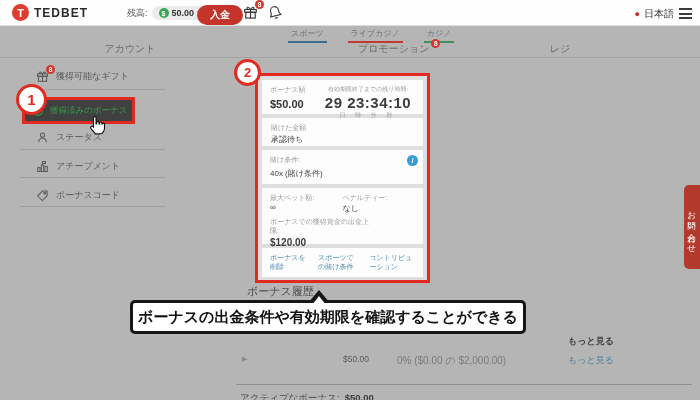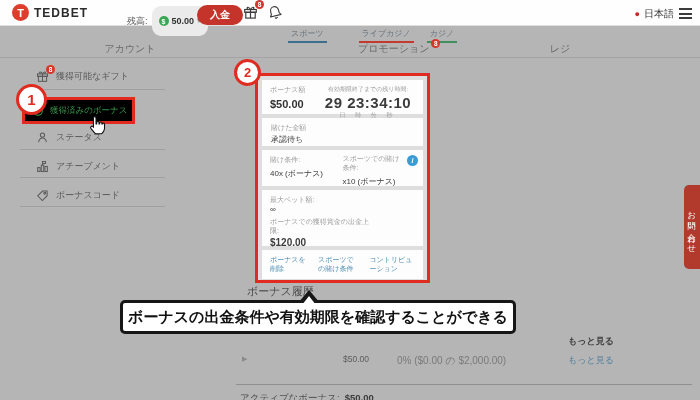--- a/index.html
+++ b/index.html
@@ -7,60 +7,60 @@
   .screen { position:relative; width:700px; height:400px; background:#fff; overflow:hidden; }
 
   
   .topbar { position:absolute; left:0; top:0; width:700px; height:26px; background:#fefefe; border-bottom:1px solid #dedede; z-index:10; }
   .topbar > div { position:absolute; }
   .brand { left:12px; top:4px; display:flex; align-items:center; gap:5px; }
   .logo-circle { width:17px; height:17px; border-radius:50%; background:#e03c2e; color:#fff; font-size:11px; font-weight:bold; display:flex; align-items:center; justify-content:center; }
   .brand-name { font-size:12px; font-weight:bold; color:#2b2b2b; letter-spacing:1px; }
   .balance { left:127px; top:6px; display:flex; align-items:center; gap:4px; }
   .balance-label { font-size:9px; color:#555; }
-  .balance-pill { display:flex; align-items:center; gap:3px; background:#ebebeb; border-radius:9px; padding:10px 7px; }
+  .balance-pill { display:flex; align-items:center; gap:3px; background:#ebebeb; border-radius:9px; padding:2px 7px; }
   .coin { width:10px; height:10px; border-radius:50%; background:#3aa655; color:#fff; font-size:7px; font-weight:bold; display:flex; align-items:center; justify-content:center; }
   .balance-amount { font-size:9px; font-weight:bold; color:#333; }
   .caret { font-size:8px; color:#8a8a8a; line-height:8px; }
   .deposit { left:197px; top:4px; }
   .deposit-btn { background:#c4342b; color:#fff; font-size:10px; font-weight:bold; border:none; border-radius:11px; padding:3px 13px; cursor:pointer; }
   .gift-btn { left:243px; top:5px; position:relative; }
   .icon-wrap { position:relative; display:inline-block; }
   .badge { position:absolute; top:-5px; right:-6px; min-width:9px; height:9px; background:#d4372c; border-radius:50%; color:#fff; font-size:6.5px; font-weight:bold; display:flex; align-items:center; justify-content:center; padding:0 1px; }
   .bell-btn { left:268px; top:5px; }
   .lang { right:26px; top:7px; display:flex; align-items:center; gap:4px; }
   .lang-dot { color:#c62828; font-size:9px; line-height:9px; }
   .lang-label { font-size:10px; color:#333; }
   .menu { right:8px; top:8px; display:flex; flex-direction:column; gap:2.5px; cursor:pointer; }
   .menu span { display:block; width:13px; height:2px; background:#3a3a3a; }
 
   
   .content { position:absolute; left:0; top:26px; width:700px; height:374px; background:#b5b5b5; overflow:hidden; }
   .content .abs { position:absolute; }
 
   
-  .navtabs { top:2px; left:288px; display:flex; gap:13px; }
+  .navtabs { top:2px; left:288px; display:flex; gap:21px; }
   .navtab { font-size:8px; color:#66707a; padding:0 3px 2px 3px; border-bottom:2px solid; cursor:pointer; }
   .u-blue  { border-color:#3d6e8f; }
-  .u-red   { border-color:#c23b2e;margin-left:19px; }
+  .u-red   { border-color:#c23b2e; }
   .u-green { border-color:#3f8f5f; }
 
   
   .tabs-line { top:31px; left:0; width:700px; border-top:1px solid #a4a4a4; }
   .tab { font-size:10px; color:#6b6b6b; cursor:pointer; }
   .tab-account { left:95px; top:16px; width:70px; text-align:center; }
   .tab-promotion { left:358px; top:16px; display:flex; }
   .tab-promotion .badge { position:relative; top:-3px; right:auto; margin-left:2px; }
   .tab-cashier { left:540px; top:16px; width:40px; text-align:center; }
 
   
   .side-item { left:36px; display:flex; align-items:center; gap:7px; cursor:pointer; }
   .side-label { font-size:9px; color:#585858; }
   .divider { left:20px; width:145px; border-top:1px solid #a0a0a0; }
-  .selected-box { left:22px; top:71px; width:113px; height:27px; background:#000000; border:3px solid #e02b20; display:flex; align-items:center; gap:6px; padding-left:7px; cursor:pointer; }
+  .selected-box { left:22px; top:71px; width:113px; height:27px; background:#404040; border:3px solid #e02b20; display:flex; align-items:center; gap:6px; padding-left:7px; cursor:pointer; }
   .selected-label { font-size:8.5px; color:#3a9e4c; }
   .step-circle { background:#fff; border:3px solid #e02b20; border-radius:50%; color:#e02b20; font-weight:bold; display:flex; align-items:center; justify-content:center; z-index:6; }
   .step-one { left:16px; top:58px; width:31px; height:31px; font-size:15px; }
   .step-two { left:234px; top:33px; width:27px; height:27px; font-size:13px; }
   .cursor { left:87px; top:89px; z-index:7; }
 
   
   .bonus-card { left:255px; top:47px; width:175px; height:210px; border:3px solid #e02b20; background:#dedede; padding:4px; display:flex; flex-direction:column; gap:4px; z-index:4; }
   .cs { background:#fdfdfd; padding:5px 8px; position:relative; }
   .lbl { font-size:7px; color:#9b9b9b; }
@@ -80,21 +80,21 @@
   .s4 { height:56px; }
   .s4-grid { display:grid; grid-template-columns:1fr 1fr; }
   .cap-label { width:105px; line-height:1.3; margin-top:3px; }
   .cap-value { font-size:10px; font-weight:bold; color:#3c3c3c; margin-top:2px; }
   .s5 { height:30px; display:flex; gap:9px; align-items:flex-start; }
   .card-link { font-size:7px; color:#4b8db3; line-height:1.35; cursor:pointer; }
   .link-w1 { width:48px; } .link-w2 { width:52px; } .link-w3 { width:56px; }
 
   
   .history-title { left:247px; top:258px; font-size:11px; color:#4a4a4a; }
-  .callout { left:120px; top:274px; width:396px; height:34px; background:#fff; border:3px solid #161616; border-radius:5px; display:flex; align-items:center; justify-content:center; font-size:15px; font-weight:bold; color:#111; z-index:5; }
+  .callout { left:130px; top:274px; width:396px; height:34px; background:#fff; border:3px solid #161616; border-radius:5px; display:flex; align-items:center; justify-content:center; font-size:15px; font-weight:bold; color:#111; z-index:5; }
   .notch-outer { position:absolute; top:-13px; left:175px; width:0; height:0; border-left:11px solid transparent; border-right:11px solid transparent; border-bottom:13px solid #161616; }
   .notch-inner { position:absolute; top:-7px; left:179px; width:0; height:0; border-left:7px solid transparent; border-right:7px solid transparent; border-bottom:9px solid #fff; }
   .more-top { left:568px; top:309px; font-size:9px; color:#3d3d3d; font-weight:bold; cursor:pointer; }
   .row-expand { left:242px; top:329px; font-size:7px; color:#8a8a8a; cursor:pointer; }
   .row-amount { left:343px; top:328px; font-size:8.5px; color:#5c5c5c; }
   .row-progress { left:397px; top:328px; font-size:10px; color:#7a7a7a; }
   .more-blue { left:568px; top:328px; font-size:9px; color:#54809c; cursor:pointer; }
   .bottom-divider { left:236px; top:358px; width:456px; border-top:1px solid #8f8f8f; }
   .partial-row { left:240px; top:366px; display:flex; gap:5px; font-size:9.5px; color:#4f4f4f; }
   .partial-row b { color:#3c3c3c; }
@@ -256,35 +256,35 @@
       </div>
 
       <div class="cs s2">
         <div class="lbl">賭けた金額</div>
         <div class="val">承認待ち</div>
       </div>
 
       <div class="cs s3">
         <div>
           <div class="lbl">賭け条件:</div>
-          <div class="val">40x (ボーナス)</div>
-        </div>
-        <div>
-          <div class="lbl sports-label">スポーツでの賭け条件:</div>
-          <div class="val">x10 (ボーナス)</div>
+          <div class="val">40x (賭け条件)</div>
         </div>
         <span class="info-icon">i</span>
       </div>
 
       <div class="cs s4">
         <div class="s4-grid">
           <div>
             <div class="lbl">最大ベット額:</div>
             <div class="val">∞</div>
           </div>
+          <div>
+            <div class="lbl">ペナルティー:</div>
+            <div class="val">なし</div>
+          </div>
         </div>
         <div class="lbl cap-label">ボーナスでの獲得賞金の出金上限:</div>
         <div class="cap-value">$120.00</div>
       </div>
 
       <div class="cs s5">
         <span class="card-link link-w1">ボーナスを削除</span>
         <span class="card-link link-w2">スポーツでの賭け条件</span>
         <span class="card-link link-w3">コントリビューション</span>
       </div>

